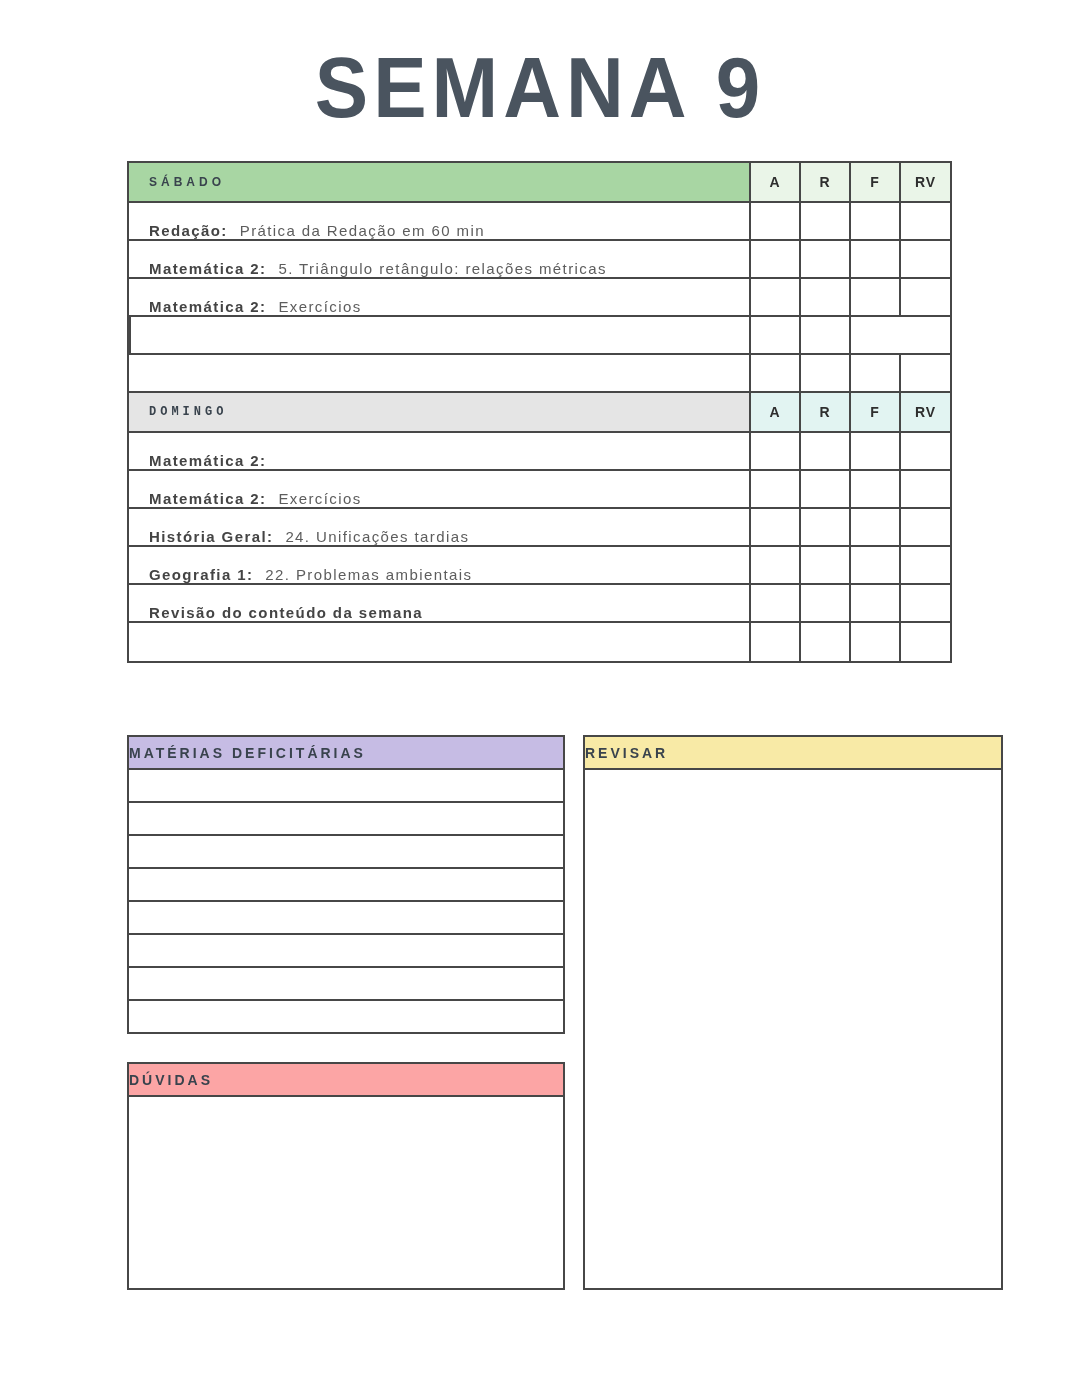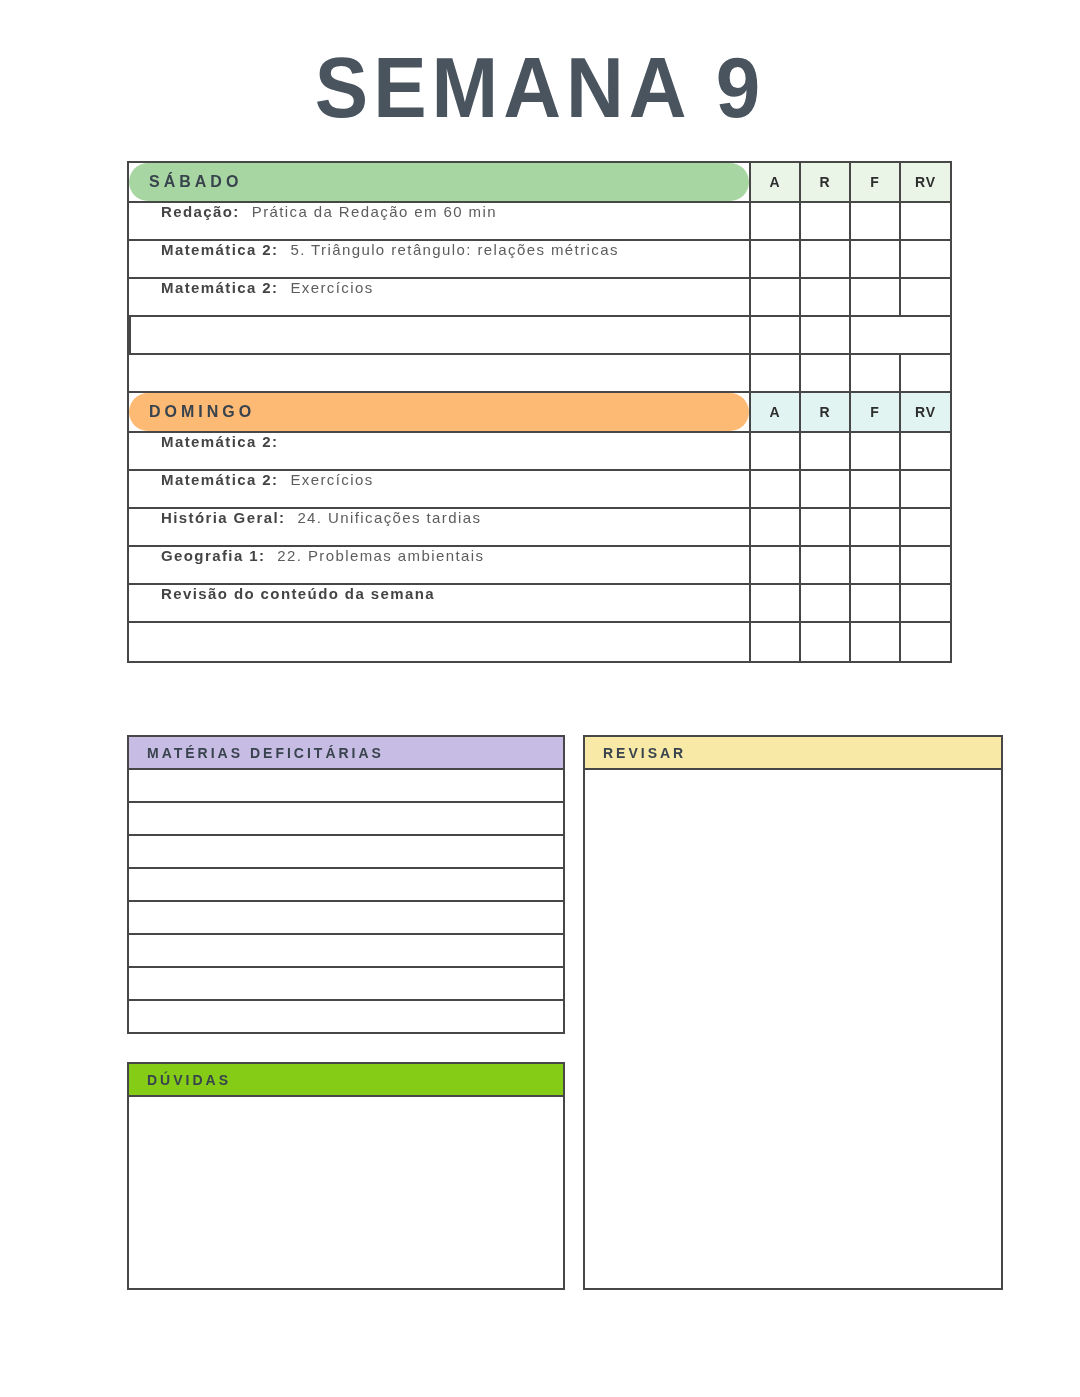--- a/index.html
+++ b/index.html
@@ -39,67 +39,65 @@
     height:38px;
     border-bottom:2px solid #474747;
   }
   .trow:last-child { border-bottom:none; }
   .trow.thead { height:40px; }
   .check { border-left:2px solid #474747; background:#ffffff; }
   .dayhead {
     display:flex; align-items:center;
     padding-left:20px;
     font-weight:bold;
-    font-size:16px;
+    font-size:12px;
     letter-spacing:4px;
     color:#39434d;
-    border-radius:19px;
   }
   .bg-sabado { background:#a8d6a3; }
   .bg-sabado-light { background:#eaf5e8; }
-  .bg-domingo { background:#fdba74; }
+  .bg-domingo { background:#e5e5e5;font-family:Liberation Mono, monospace; }
   .bg-domingo-light { background:#e2f4f2; }
   .checkhead {
     display:flex; align-items:center; justify-content:center;
     font-weight:bold;
     font-size:14px;
     letter-spacing:1px;
     color:#2e2e2e;
   }
   .task {
-    display:flex; align-items:flex-start;
-    padding-left:32px;
+    display:flex; align-items:flex-end;
+    padding-left:20px;
     font-size:15px;
     letter-spacing:1.4px;
     color:#5d5d5d;
     white-space:nowrap;
     overflow:hidden;
   }
   .subj { font-weight:bold; color:#444444; margin-right:12px; }
 
   
   .panel {
     position:absolute;
     border:2px solid #474747;
     background:#ffffff;
   }
   .panel-head {
     height:33px;
     display:flex; align-items:center;
-    padding-left:18px;
     font-weight:bold;
     font-size:14px;
     letter-spacing:3px;
     color:#39434d;
     border-bottom:2px solid #474747;
   }
   #materias { left:127px; top:735px; width:438px; height:299px; }
   #materias .panel-head { background:#c6bce4; }
   #duvidas { left:127px; top:1062px; width:438px; height:228px; }
-  #duvidas .panel-head { background:#84cc16; }
+  #duvidas .panel-head { background:#fca5a5; }
   #revisar { left:583px; top:735px; width:420px; height:555px; }
   #revisar .panel-head { background:#f8eaa6; }
   .lines { display:block; }
   .line { height:33px; border-bottom:2px solid #474747; }
   .line:last-child { border-bottom:none; }
   .panel-body { flex:1; }
 </style>
 </head>
 <body>
 

